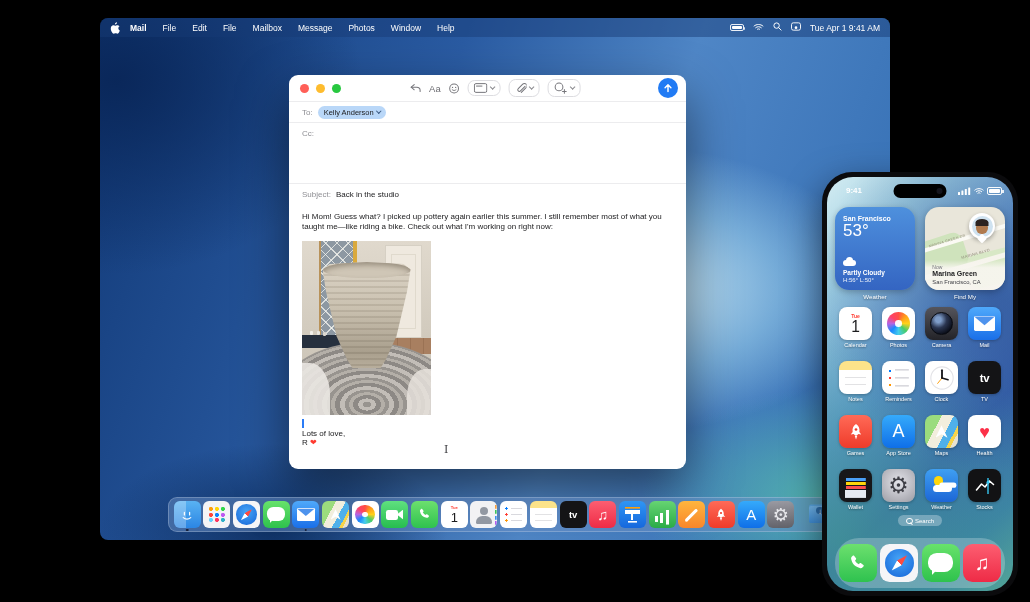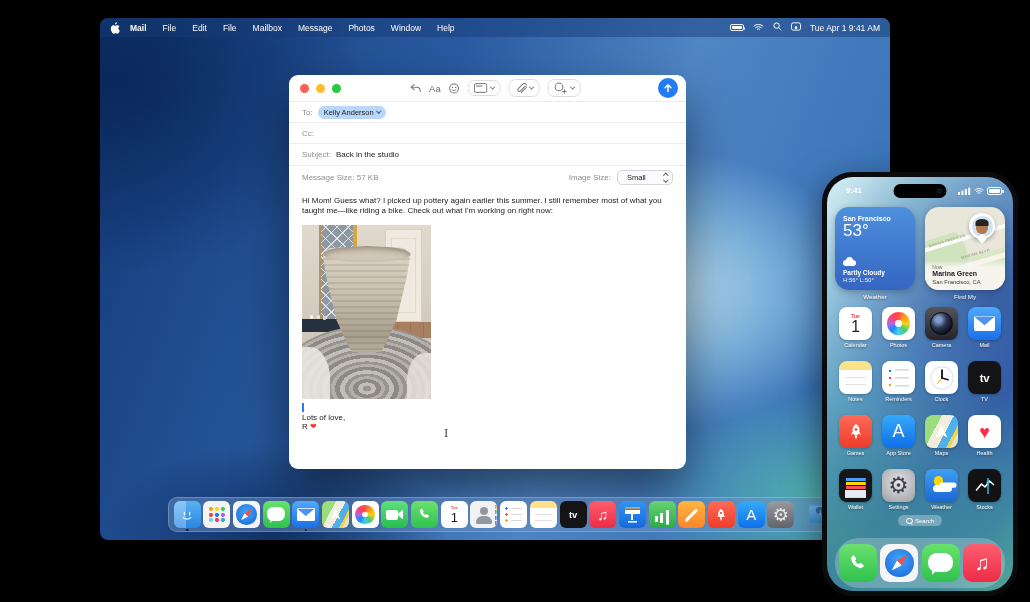--- a/index.html
+++ b/index.html
@@ -44,21 +44,21 @@
     display:flex; align-items:center; gap:8px; color:#76767b; }
   .tool-btn { display:flex; align-items:center; gap:3px; }
   .tool-group { display:flex; align-items:center; gap:3px; border:1px solid #dcdce0; border-radius:7px; padding:2px 5px; }
   .aa { font-size:9.5px; color:#6e6e73; }
   .chev { width:4px; height:4px; border-right:1px solid #8a8a8e; border-bottom:1px solid #8a8a8e;
     transform:rotate(45deg); margin-top:-2px; }
   .send { position:absolute; right:8px; top:3px; width:20px; height:20px; border-radius:50%;
     background:#217bf4; border:none; display:flex; align-items:center; justify-content:center; }
   .row { display:flex; align-items:center; padding:0 13px; border-top:1px solid #ececee;
     font-size:8px; color:#8e8e93; }
-  .row-to { height:21px; } .row-cc { height:21px; } .row-subj { height:22px; } .row-size { height:24px; }
+  .row-to { height:21px; } .row-cc { height:21px; } .row-subj { height:22px;margin-top:40px; } .row-size { height:24px; }
   .token { display:flex; align-items:center; gap:3px; background:#b9d7f8; color:#1b1b1d;
     border-radius:8px; padding:2px 6px; margin-left:5px; font-size:7.5px; }
   .token .chev { border-color:#3a5a82; width:3.5px; height:3.5px; }
   .subj-val { color:#1d1d1f; margin-left:5px; }
   .row-size .right { margin-left:auto; display:flex; align-items:center; gap:6px; }
   .select { display:flex; align-items:center; gap:8px; border:1px solid #d6d6da; background:#fbfbfd;
     border-radius:5px; padding:2px 5px 2px 9px; color:#1d1d1f; font-size:7.5px; min-width:56px; }
   .stepper { display:flex; flex-direction:column; gap:1px; margin-left:auto; }
   .stepper i { width:3.5px; height:3.5px; border-right:1px solid #5a5a5e; border-bottom:1px solid #5a5a5e; display:block; }
   .stepper .up { transform:rotate(-135deg); } .stepper .dn { transform:rotate(45deg); }
@@ -404,33 +404,20 @@
           <i class="chev"></i>
         </span>
       </div>
       <div class="row row-cc">
         <span>Cc:</span>
       </div>
       <div class="row row-subj">
         <span>Subject:</span>
         <span class="subj-val">Back in the studio</span>
       </div>
-      <div class="row row-size">
-        <span>Message Size: 57 KB</span>
-        <div class="right">
-          <span>Image Size:</span>
-          <div class="select">
-            <span>Small</span>
-            <span class="stepper">
-                <i class="up"></i>
-                <i class="dn"></i>
-              </span>
-          </div>
-        </div>
-      </div>
 
       <div class="mw-body">
         <p>Hi Mom! Guess what? I picked up pottery again earlier this summer. I still remember most of what you taught me—like riding a bike. Check out what I'm working on right now:</p>
         <div class="photo">
           <div class="ph-wall"></div>
           <div class="ph-window"></div>
           <div class="ph-counter"></div>
           <div class="ph-door"></div>
           <div class="ph-floor"></div>
           <div class="ph-wheel"></div>

